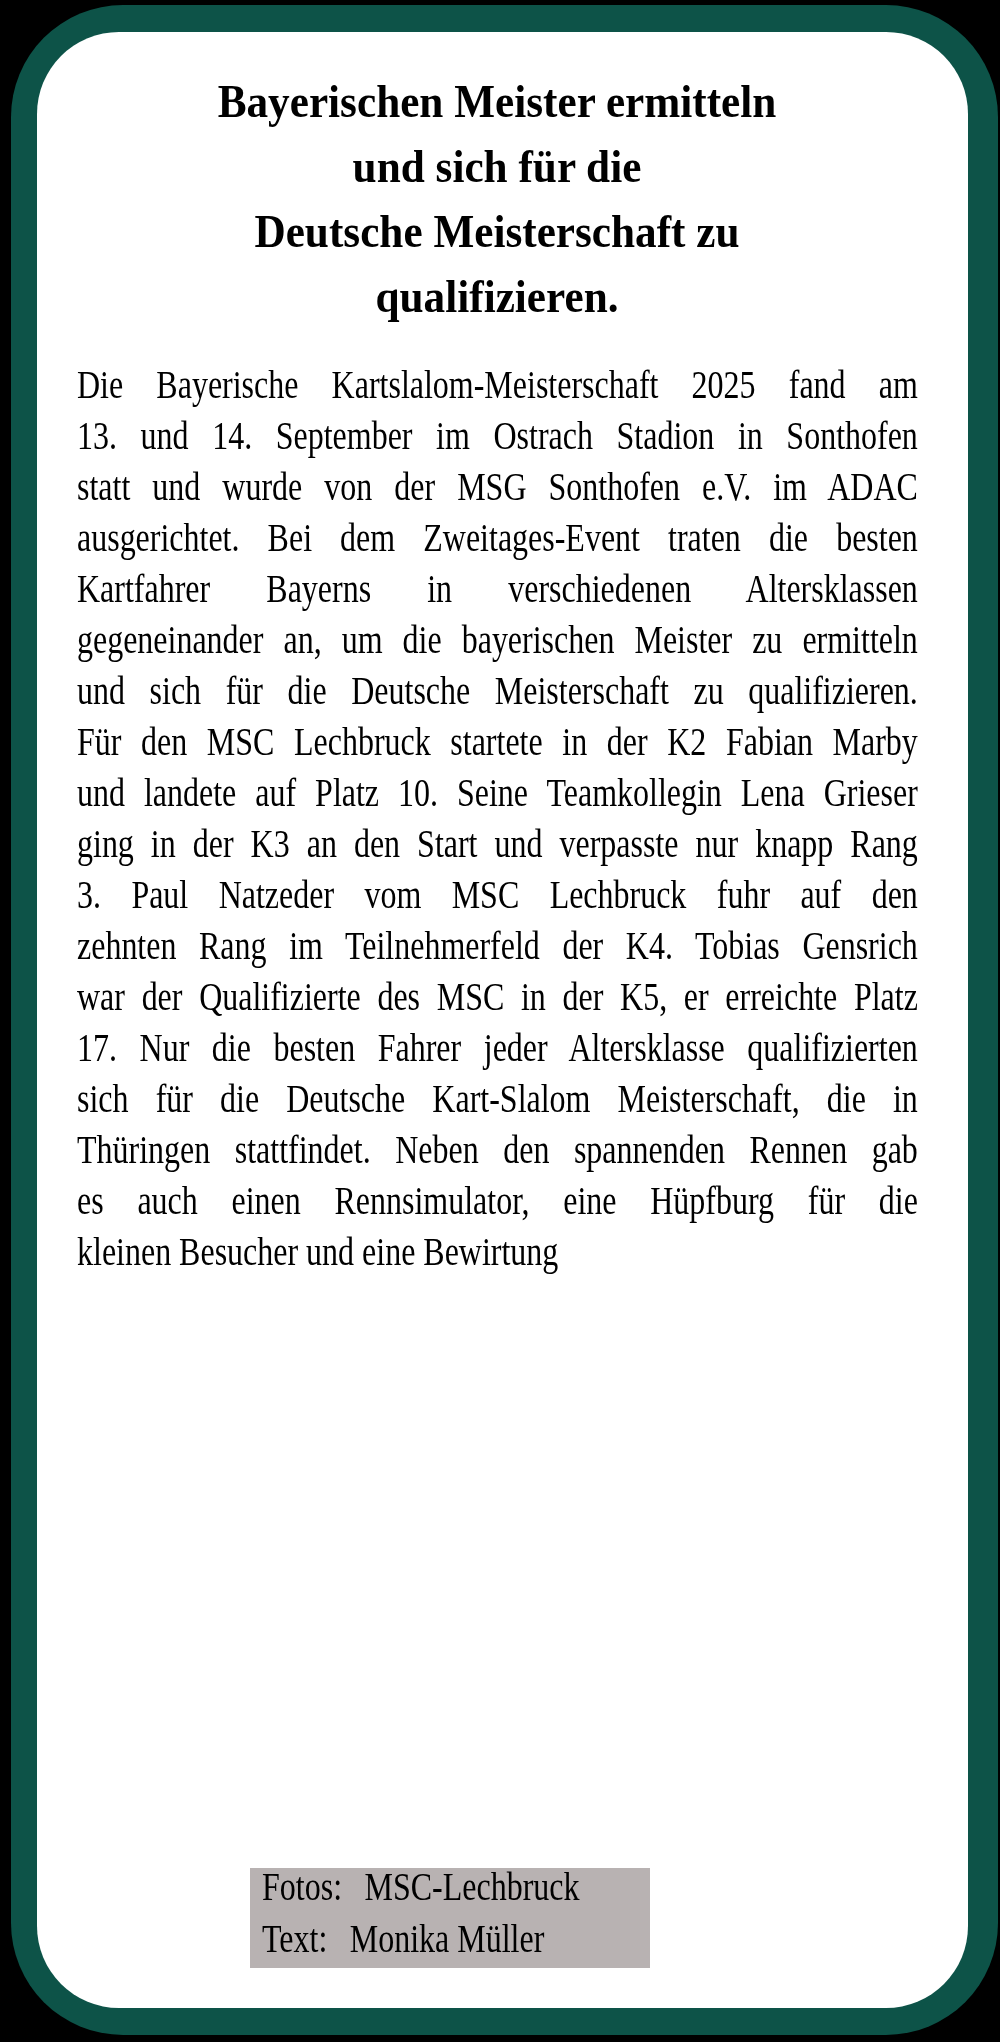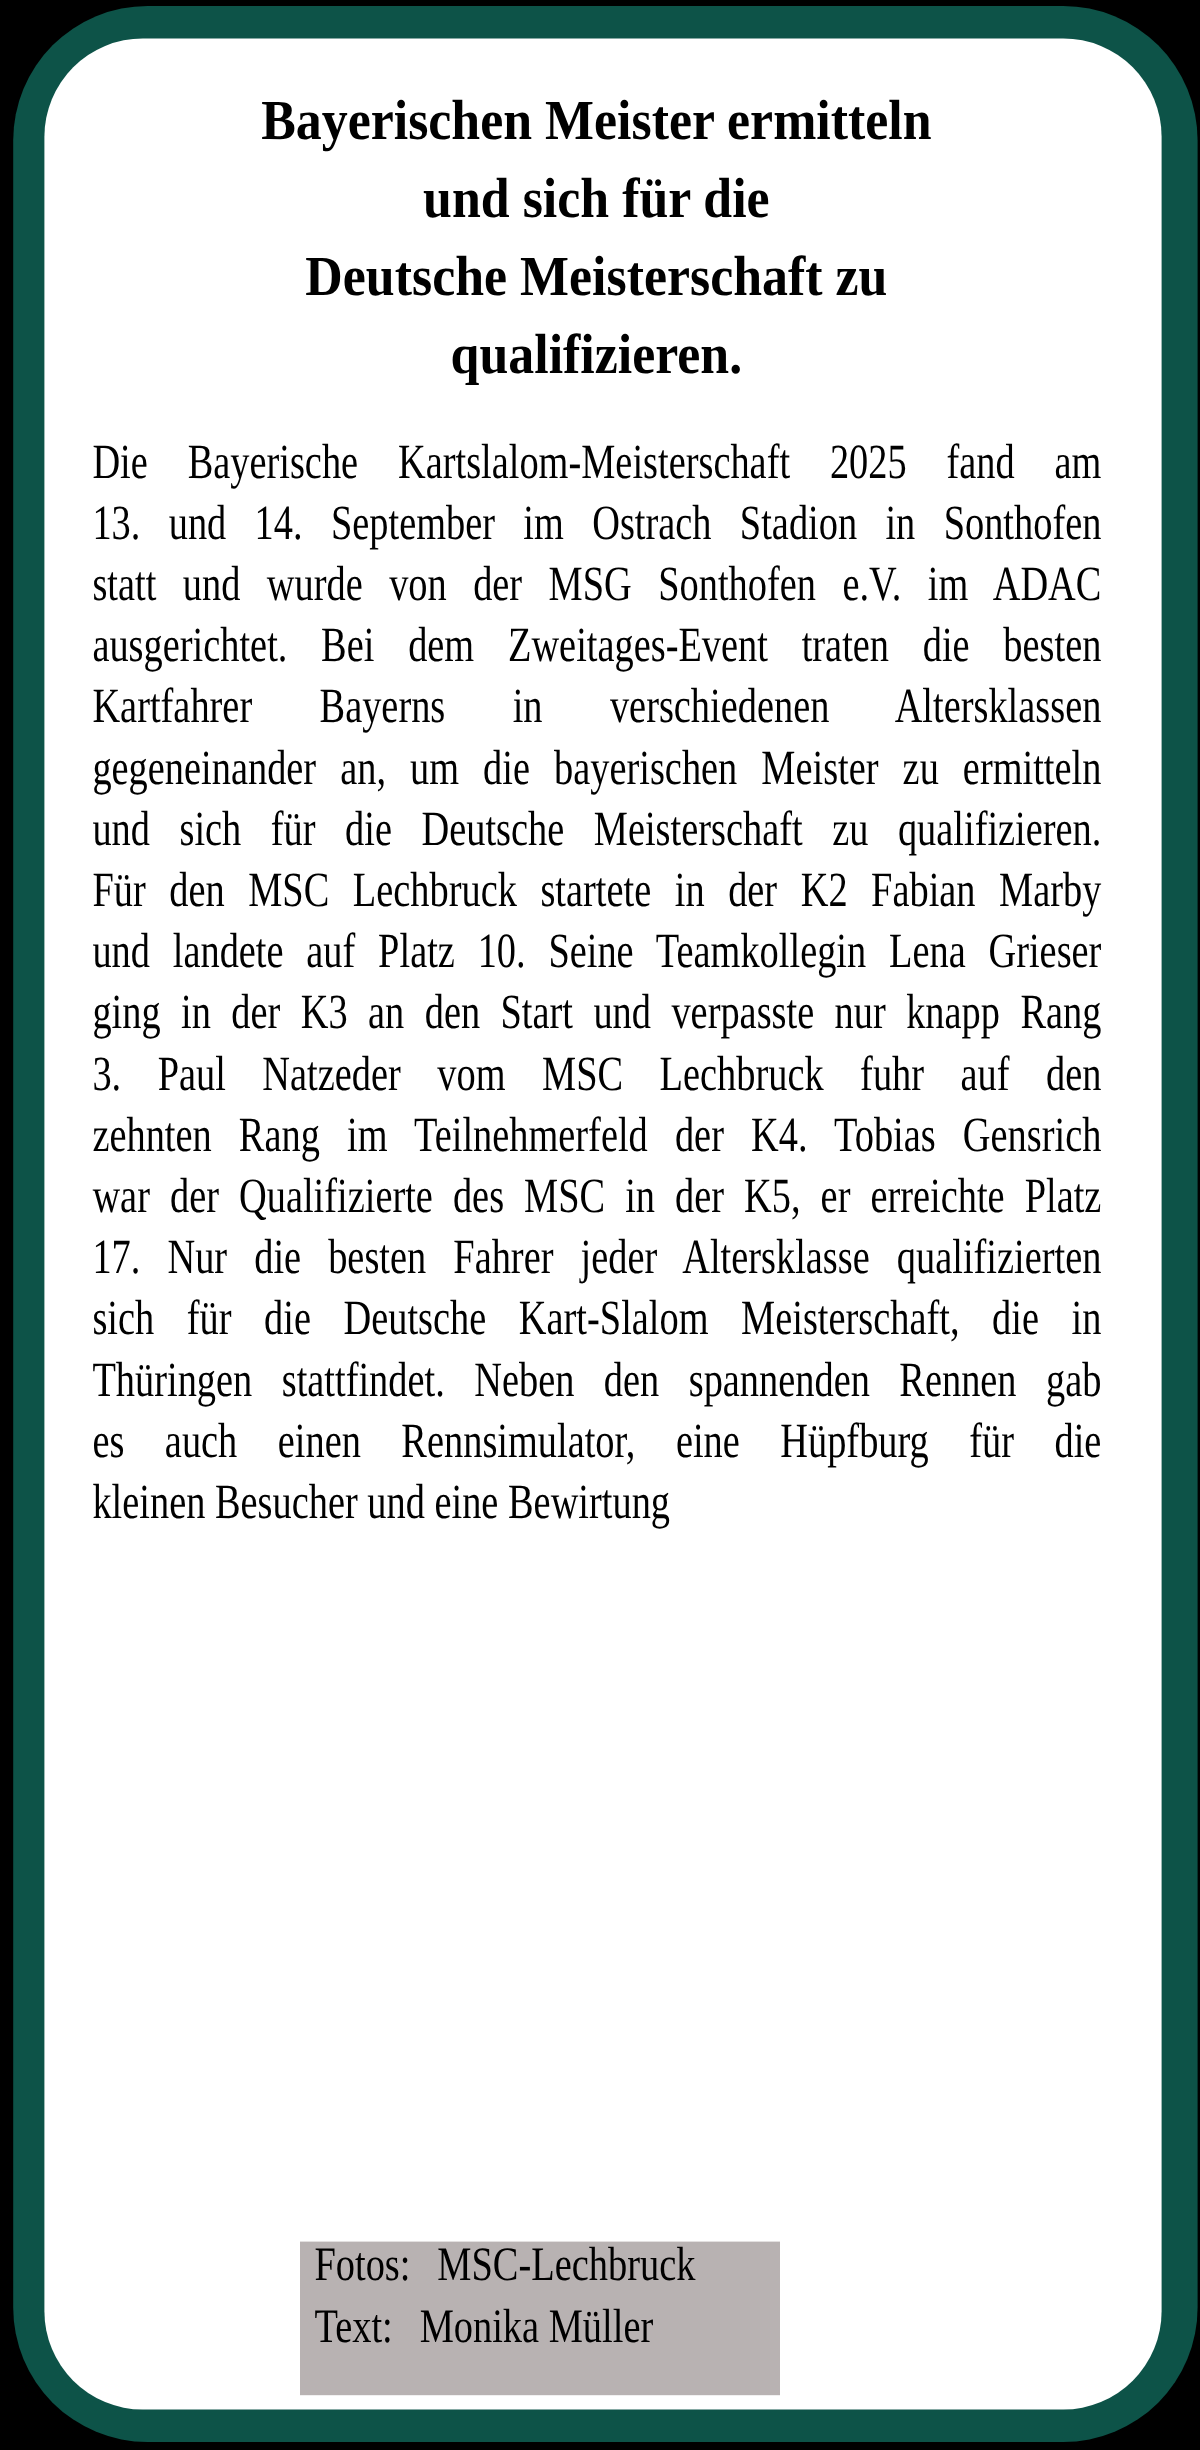--- a/index.html
+++ b/index.html
@@ -72,21 +72,21 @@
     text-align: left;
     text-align-last: left;
   }
 
   
   .credits {
     position: absolute;
     left: 250px;
     top: 1868px;
     width: 400px;
-    height: 128px;
+    height: 100px;
     background: #b8b2b2;
   }
   .credit-rows {
     position: absolute;
     left: 12px;
     top: -7px;
     width: 480px;
     transform: scaleX(0.80);
     transform-origin: 0 0;
     font-size: 40px;

